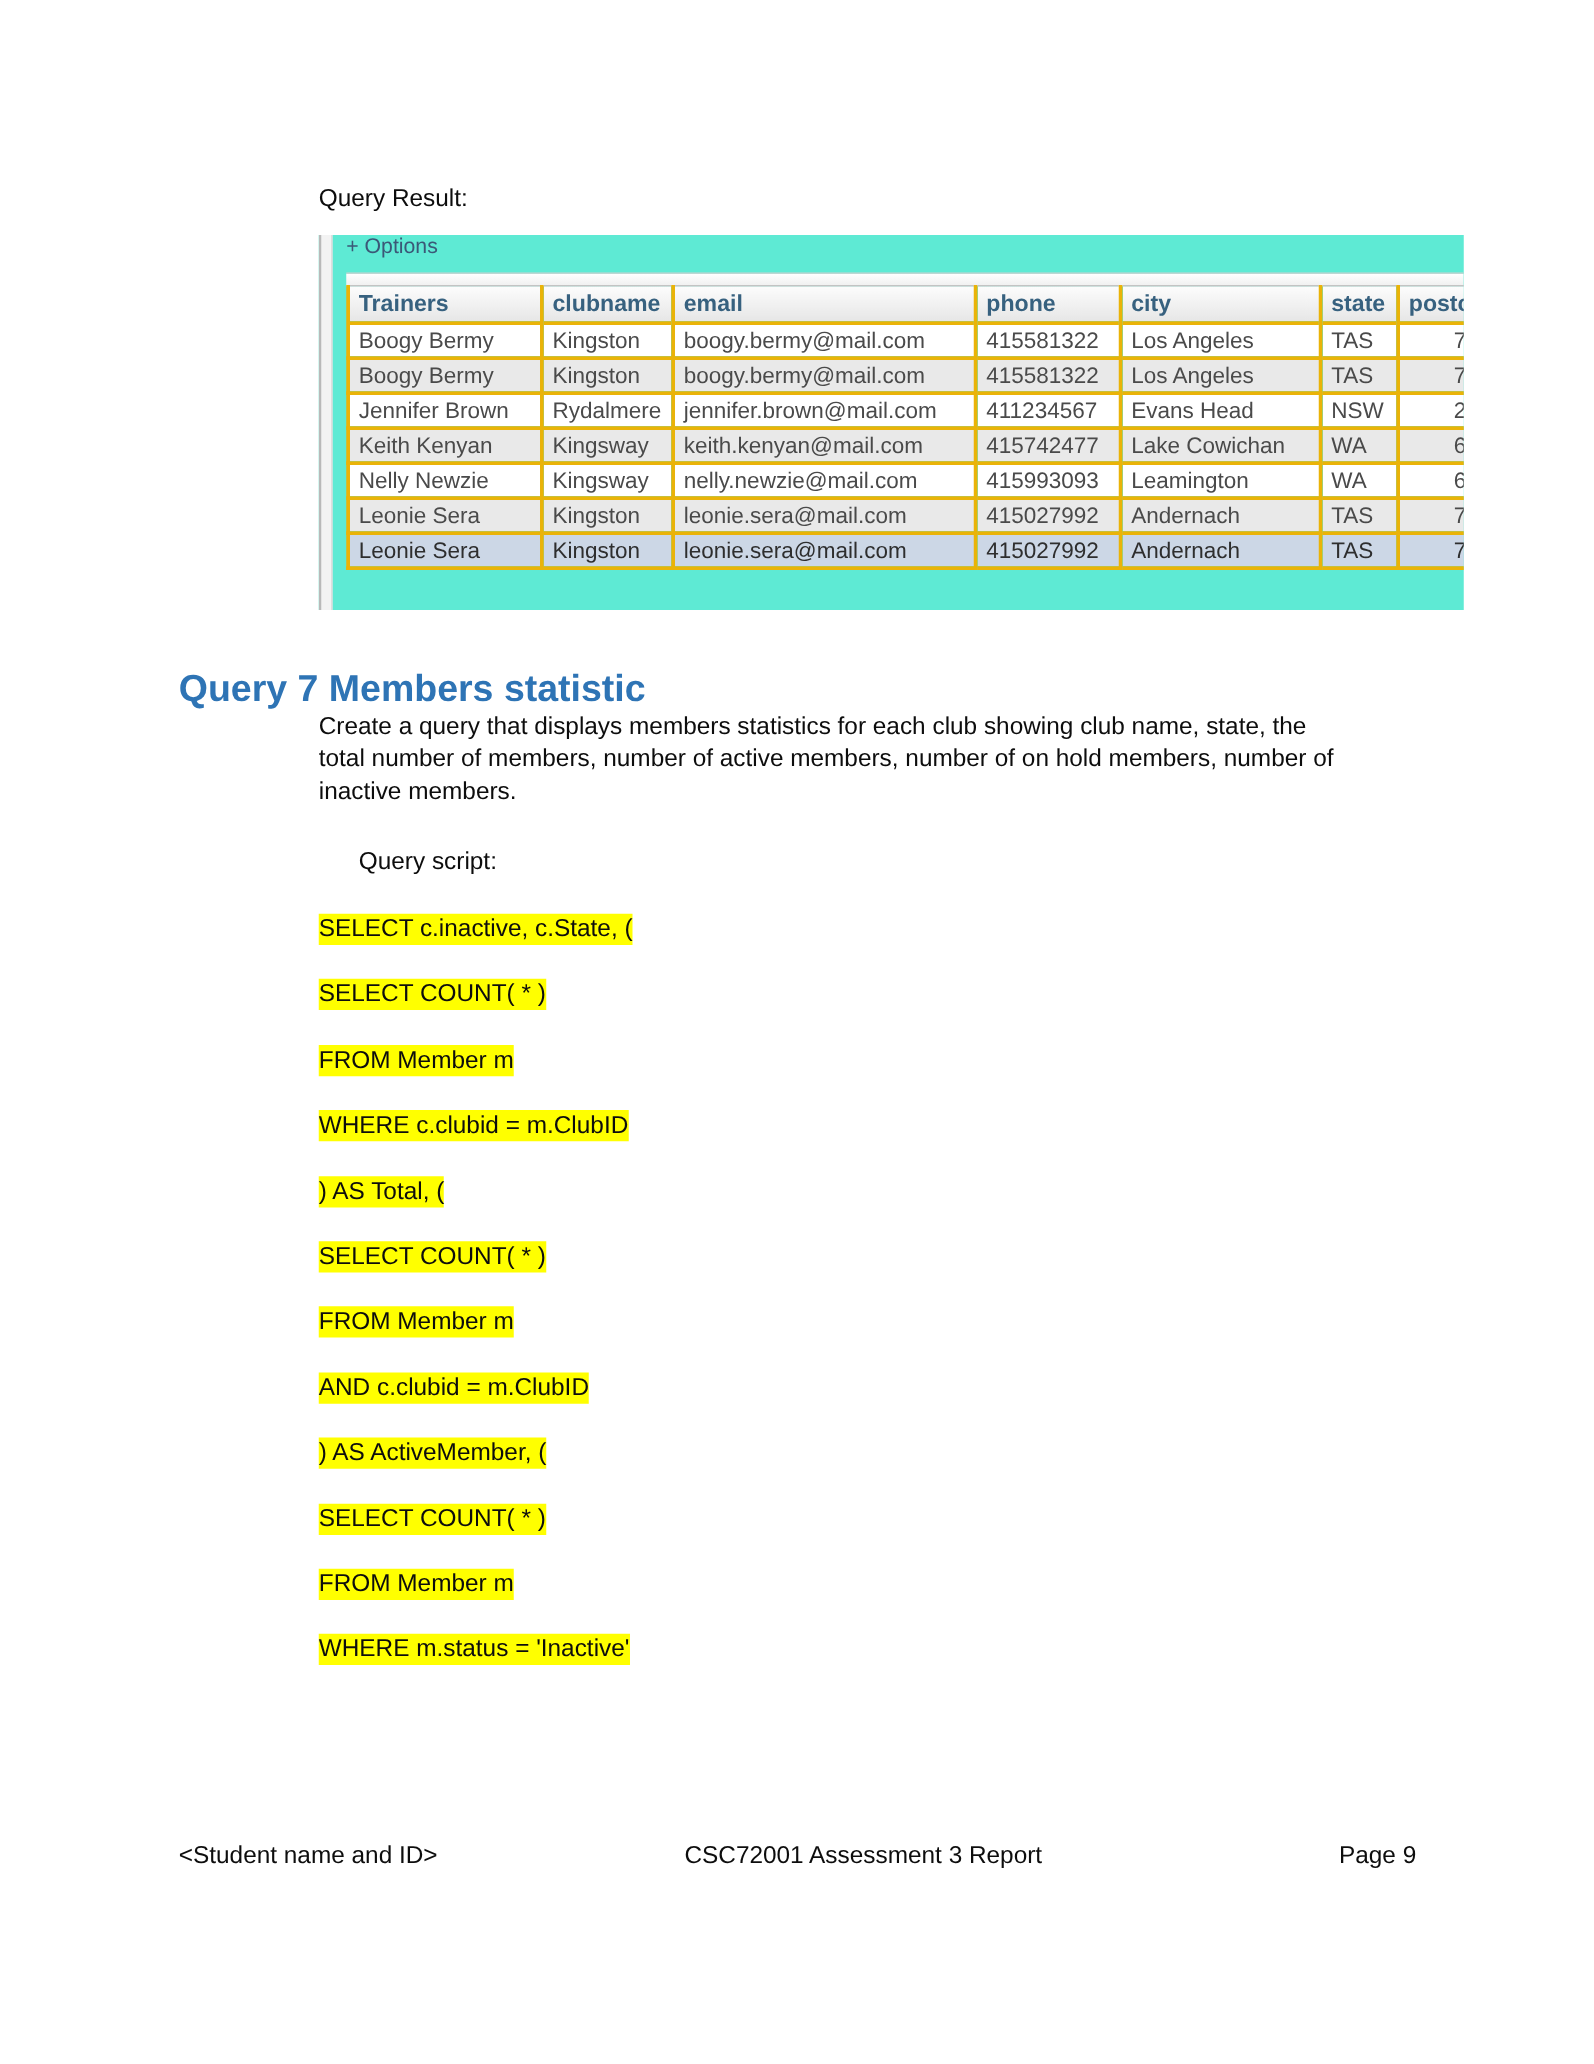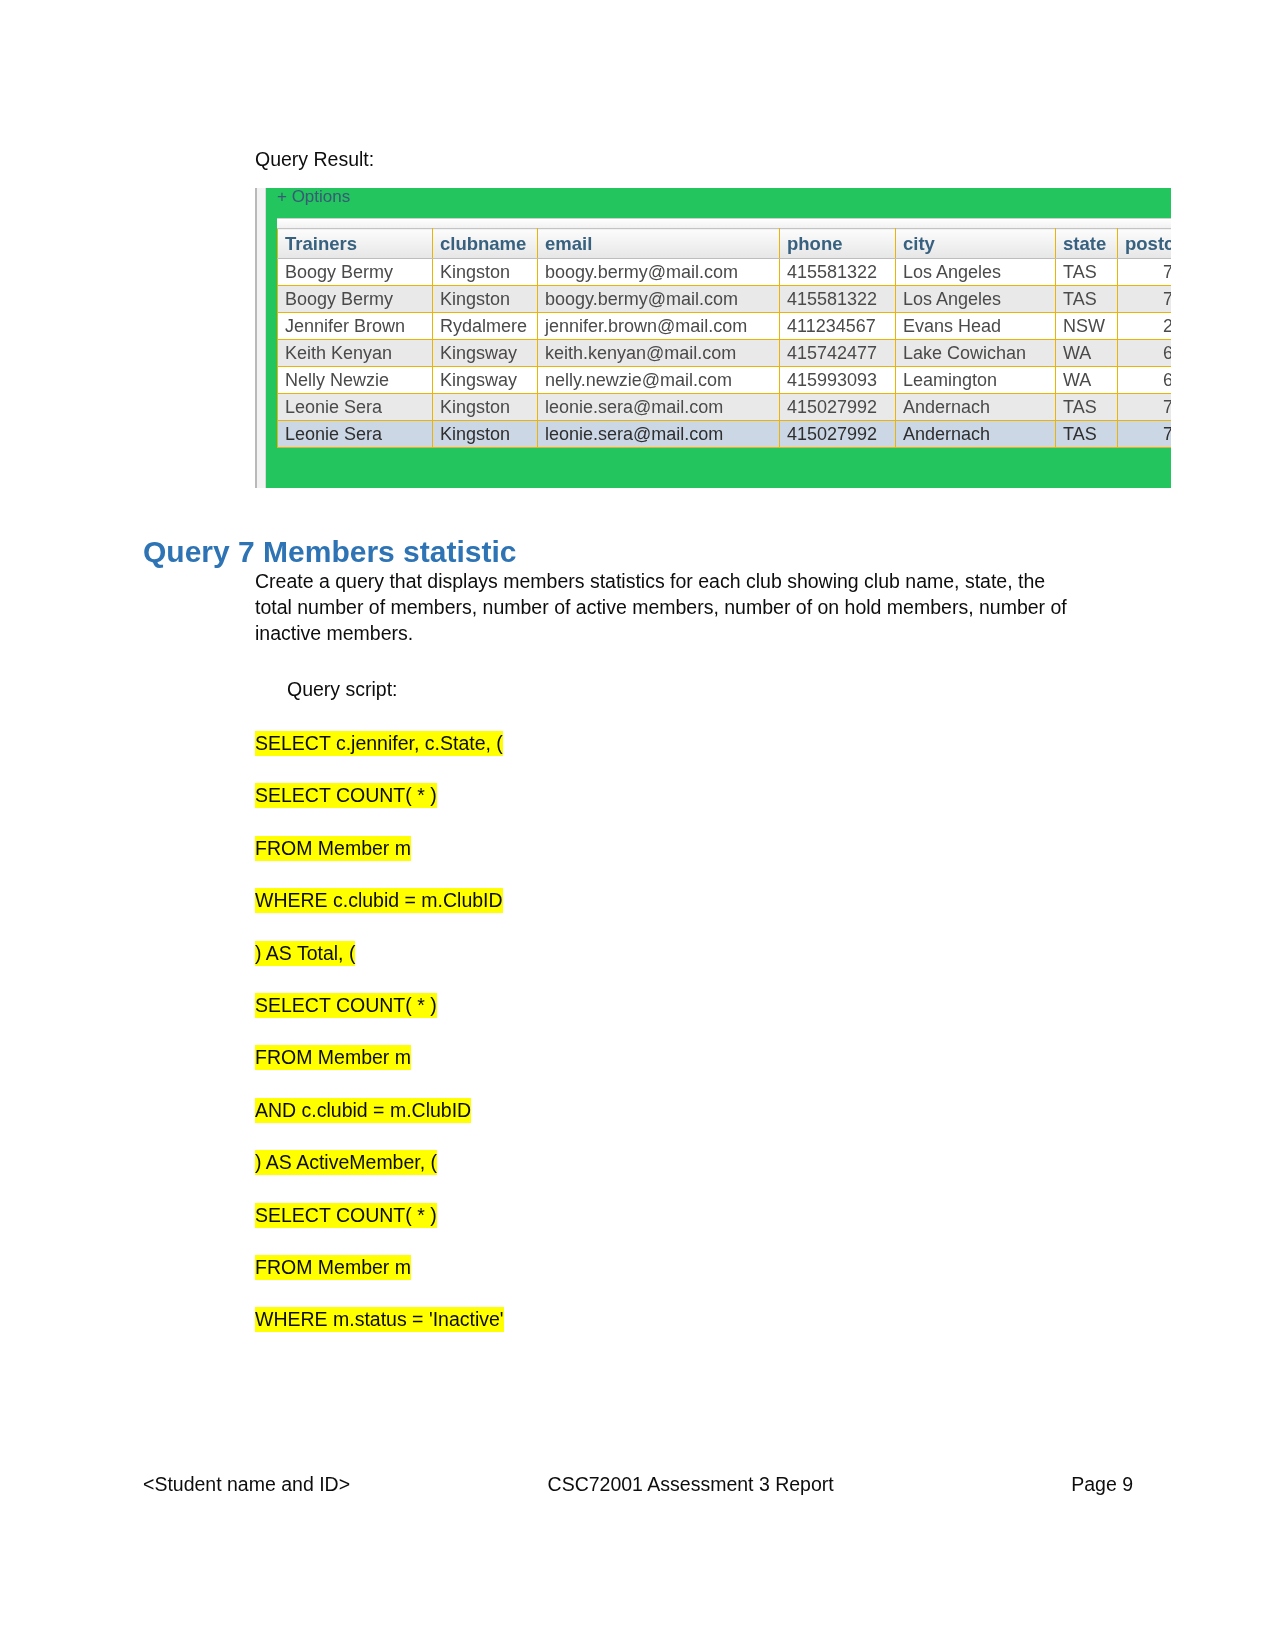--- a/index.html
+++ b/index.html
@@ -37,21 +37,21 @@
     top: 146px;
   }
 
   
   #result-image {
     position: absolute;
     left: 255px;
     top: 188px;
     width: 916px;
     height: 300px;
-    background: #22c55e;
+    background: #5eead4;
     overflow: hidden;
   }
   #result-image .left-rail {
     position: absolute;
     left: 0px;
     top: 0px;
     width: 8px;
     height: 300px;
     background: #f3f3f3;
     border-left: 2px solid #b9b9b9;
@@ -88,21 +88,21 @@
     position: absolute;
     left: 22px;
     top: 40px;
     border-collapse: collapse;
     font-size: 18px;
     table-layout: fixed;
     width: 894px;
   }
   table.result-grid th,
   table.result-grid td {
-    border: 1px solid #eab308;
+    border: 3px solid #eab308;
     padding: 2px 7px;
     height: 27px;
     box-sizing: border-box;
     white-space: nowrap;
     overflow: hidden;
     font-weight: normal;
     color: #4a4a4a;
   }
   table.result-grid th {
     background: linear-gradient(#fcfcfc, #e6e6e6);
@@ -302,21 +302,21 @@
     </table>
   </div>
 
   <div id="section-heading">Query 7 Members statistic</div>
 
   <div id="description">Create a query that displays members statistics for each club showing club name, state, the total number of members, number of active members, number of on hold members, number of inactive members.</div>
 
   <div class="body-text" id="query-script-label">Query script:</div>
 
   <div id="sql-block">
-    <div class="sql-line"><span class="hl">SELECT c.jennifer, c.State, (</span></div>
+    <div class="sql-line"><span class="hl">SELECT c.inactive, c.State, (</span></div>
     <div class="sql-line"><span class="hl">SELECT COUNT( * )</span></div>
     <div class="sql-line"><span class="hl">FROM Member m</span></div>
     <div class="sql-line"><span class="hl">WHERE c.clubid = m.ClubID</span></div>
     <div class="sql-line"><span class="hl">) AS Total, (</span></div>
     <div class="sql-line"><span class="hl">SELECT COUNT( * )</span></div>
     <div class="sql-line"><span class="hl">FROM Member m</span></div>
     <div class="sql-line"><span class="hl">AND c.clubid = m.ClubID</span></div>
     <div class="sql-line"><span class="hl">) AS ActiveMember, (</span></div>
     <div class="sql-line"><span class="hl">SELECT COUNT( * )</span></div>
     <div class="sql-line"><span class="hl">FROM Member m</span></div>

